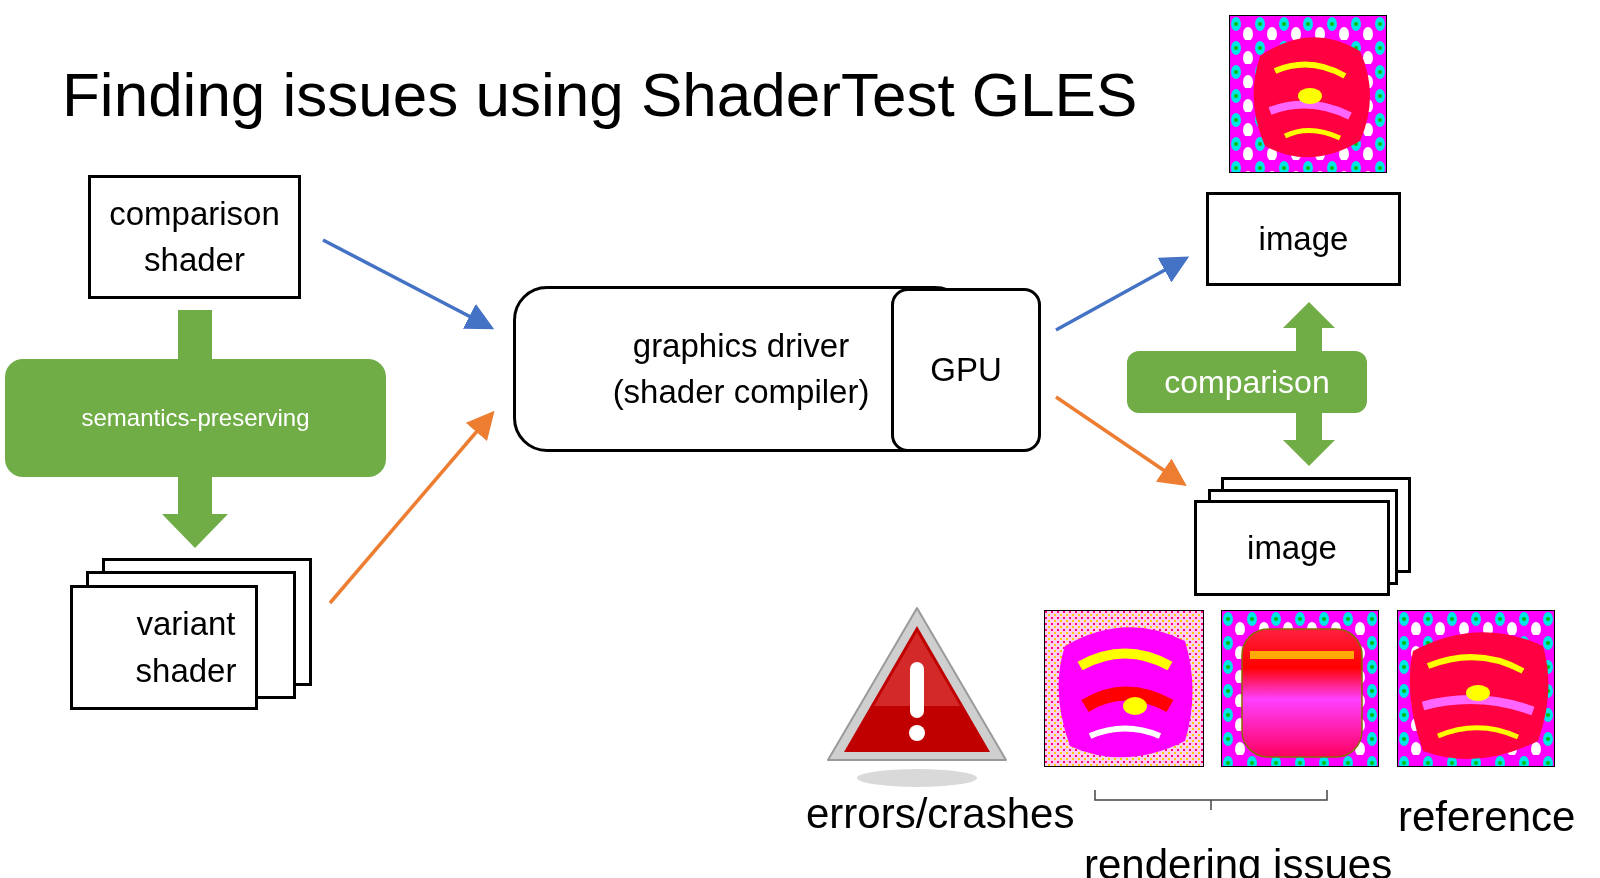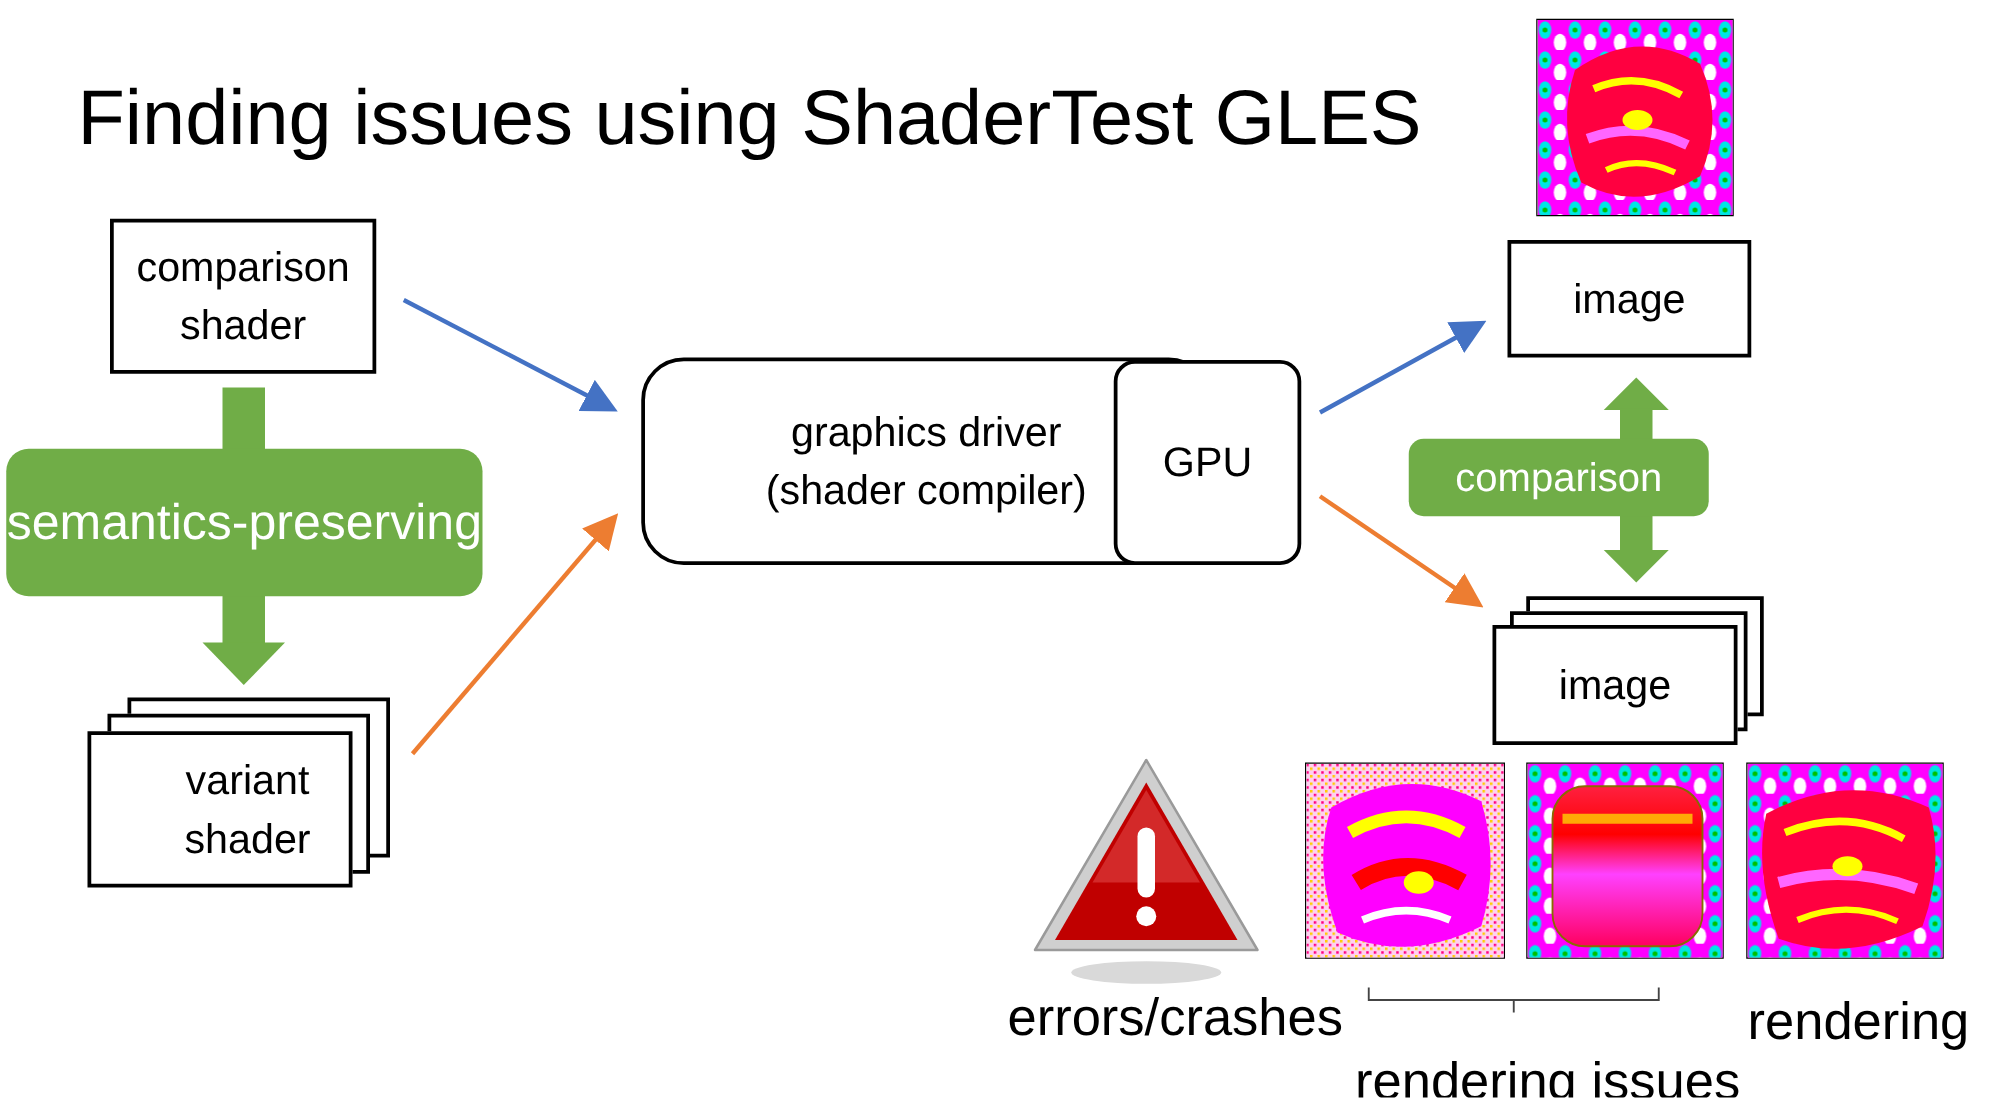--- a/index.html
+++ b/index.html
@@ -6,21 +6,21 @@
   body { width: 1600px; height: 878px; position: relative; overflow: hidden;
          font-family: "Liberation Sans", "DejaVu Sans", sans-serif; color: #000; }
   .abs { position: absolute; }
   .title { left: 62px; top: 44px; font-size: 62px; font-weight: 400; letter-spacing: 0px; white-space: nowrap; line-height: 1.1; margin-top: 17px; }
   .box { position: absolute; border: 3px solid #000; background: #fff; box-sizing: border-box;
          display: flex; align-items: center; justify-content: center; text-align: center;
          font-size: 33px; line-height: 1.4; }
   .round { border-radius: 34px; }
   .gpill { position: absolute; background: #70ad47; color: #fff; border-radius: 18px;
            display: flex; align-items: center; justify-content: center; text-align: center;
-           font-size: 40px; line-height: 1.45; }
+           font-size: 24px; line-height: 1.45; }
   .thumb { position: absolute; border: 1.5px solid #000; box-sizing: border-box; overflow: hidden; }
   .caption { position: absolute; font-size: 42px; white-space: nowrap; }
   svg.layer { position: absolute; left: 0; top: 0; }
 </style>
 </head>
 <body>
 
 <div class="abs title">Finding issues using ShaderTest GLES</div>
 
 <svg class="layer" width="1600" height="878">
@@ -70,21 +70,21 @@
 </div>
 
 <div class="gpill" style="left:5px; top:359px; width:381px; height:118px;">
   <div>
     <div>semantics-preserving</div>
   </div>
 </div>
 
 <div class="box" style="left:102px; top:558px; width:210px; height:128px;"></div>
 <div class="box" style="left:86px; top:571px; width:210px; height:128px;"></div>
-<div class="box" style="left:70px; top:585px; width:212px; height:125px;padding-left:44px;">
+<div class="box" style="left:70px; top:585px; width:188px; height:125px;padding-left:44px;">
   <div>
     <div>variant</div>
     <div>shader</div>
   </div>
 </div>
 
 <div class="box round" style="left:513px; top:286px; width:456px; height:166px;">
   <div>
     <div>graphics driver</div>
     <div>(shader compiler)</div>
@@ -173,13 +173,13 @@
     <path d="M15,40 Q80,5 145,35 Q158,80 140,130 Q80,160 25,140 Q5,85 15,40 Z" fill="#ff0040"></path>
     <path d="M30,55 Q80,35 125,60" stroke="#ffff00" stroke-width="6" fill="none"></path>
     <path d="M25,95 Q80,80 135,100" stroke="#ff66ff" stroke-width="9" fill="none"></path>
     <path d="M40,125 Q80,108 120,126" stroke="#ffff00" stroke-width="5" fill="none"></path>
     <ellipse cx="80" cy="82" rx="12" ry="8" fill="#ffff00"></ellipse>
   </svg>
 </div>
 
 <div class="caption" style="left:806px; top:790px;">errors/crashes</div>
 <div class="caption" style="left:1084px; top:793px;margin-top:48px;">rendering issues</div>
-<div class="caption" style="left:1398px; top:793px;">rendering</div>
+<div class="caption" style="left:1398px; top:793px;">reference</div>
 
 </body></html>

